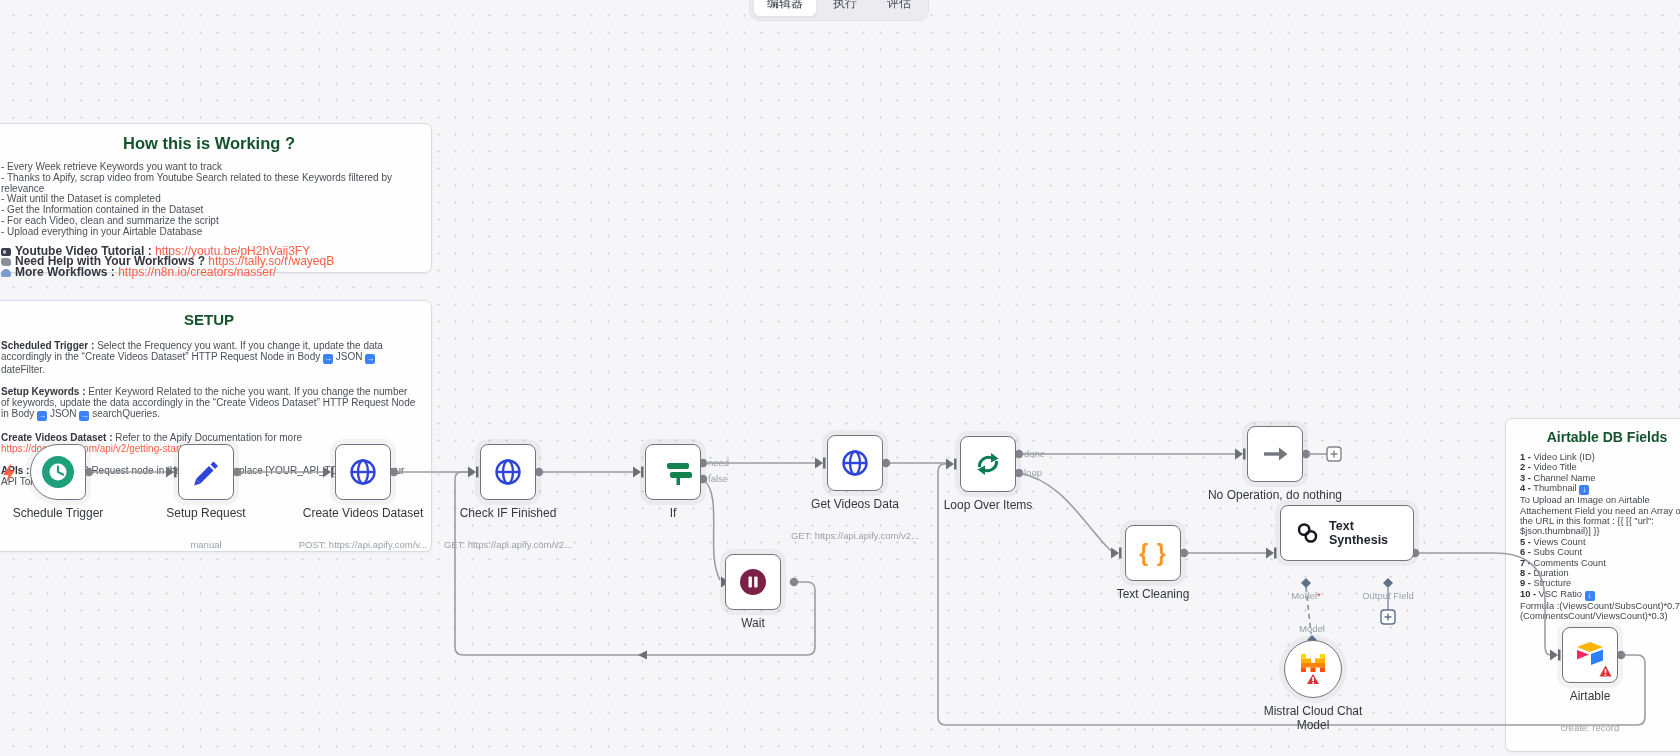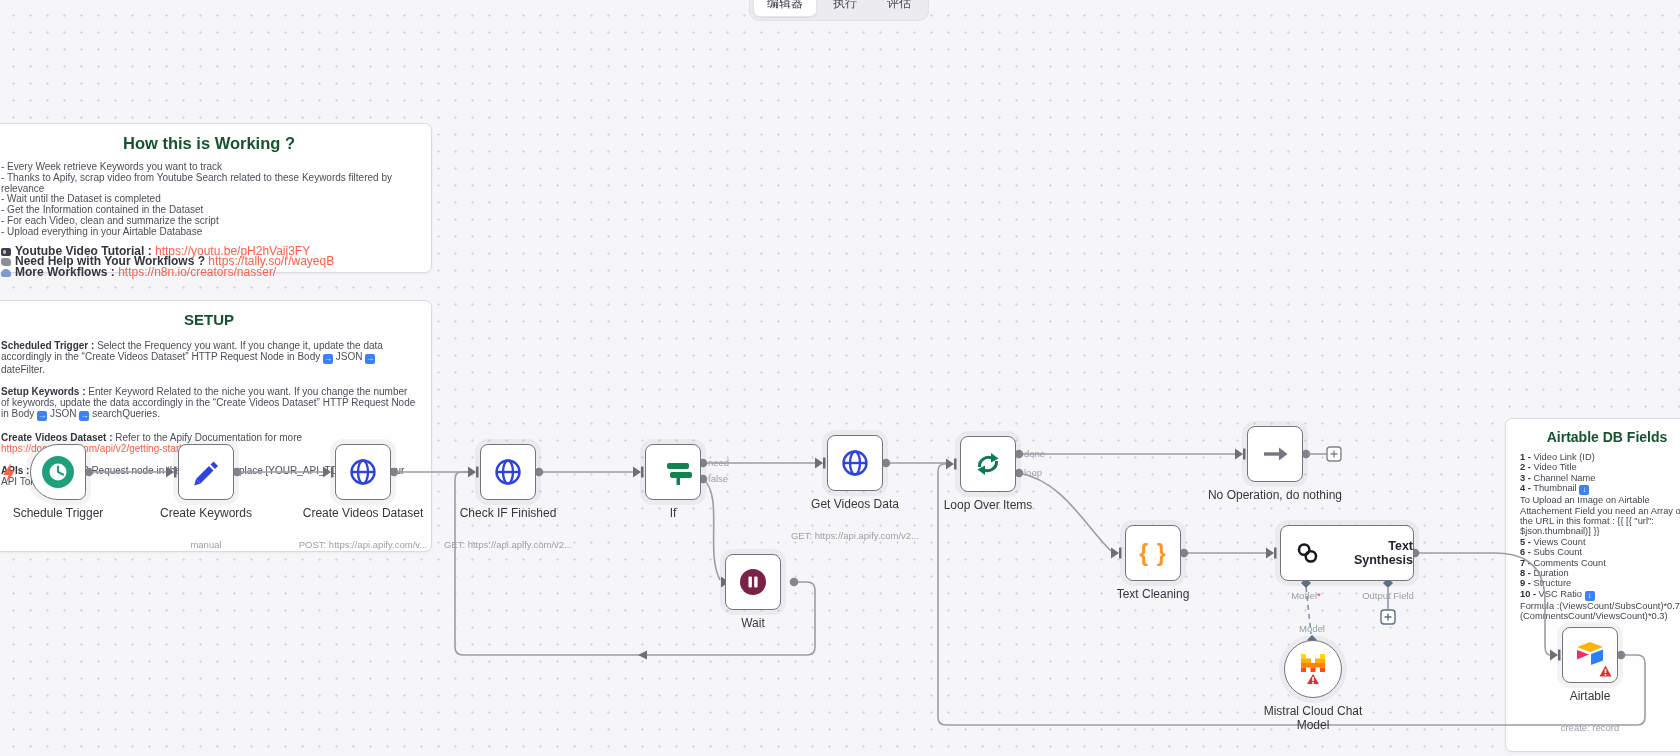--- a/index.html
+++ b/index.html
@@ -199,21 +199,21 @@
 
   <div class="node" style="left:178px;top:444px;">
     <svg width="34" height="34" viewBox="0 0 34 34">
       <g fill="#2f45d9">
         <path d="M 7,24 L 20,11 L 24.5,15.5 L 11.5,28.5 Z"></path>
         <path d="M 7,24 L 5.2,30.5 L 11.5,28.5 Z"></path>
         <path d="M 21.5,9.5 L 24.5,6.5 L 29,11 L 26,14 Z"></path>
       </g>
     </svg>
     <div class="nlabel">
-      <span>Create Keywords</span>
+      <span>Setup Request</span>
       <span class="nsub">manual</span>
     </div>
   </div>
 
   <div class="node" style="left:335px;top:444px;">
     <svg width="34" height="34" viewBox="0 0 34 34">
       <g stroke="#2f45d9" stroke-width="2.4" fill="none">
         <circle cx="17" cy="17" r="11.5"></circle>
           <ellipse cx="17" cy="17" rx="5" ry="11.5"></ellipse>
           <path d="M 5.5,17 H 28.5"></path>
@@ -291,21 +291,21 @@
       <rect x="18.2" y="11.5" width="3.4" height="11" rx="1" fill="#ffffff"></rect>
     </svg>
     <div class="nlabel">Wait</div>
   </div>
 
   <div class="node" style="left:1125px;top:525px;">
     <span class="brace-icon">{ }</span>
     <div class="nlabel">Text Cleaning</div>
   </div>
 
-  <div class="node wide" style="left:1280px;top:525px;text-align:right;">
+  <div class="node wide" style="left:1280px;top:505px;">
     <svg width="26" height="26" viewBox="0 0 30 30">
       <circle cx="11" cy="11" r="6.2" stroke="#16181f" stroke-width="3" fill="none"></circle>
       <circle cx="19" cy="19" r="6.2" stroke="#16181f" stroke-width="3" fill="none"></circle>
     </svg>
     <span class="inner-title">Text Synthesis</span>
   </div>
 
   <div class="node round" style="left:1284px;top:640px;">
     <svg width="30" height="32" viewBox="0 0 30 32">
       <g>

